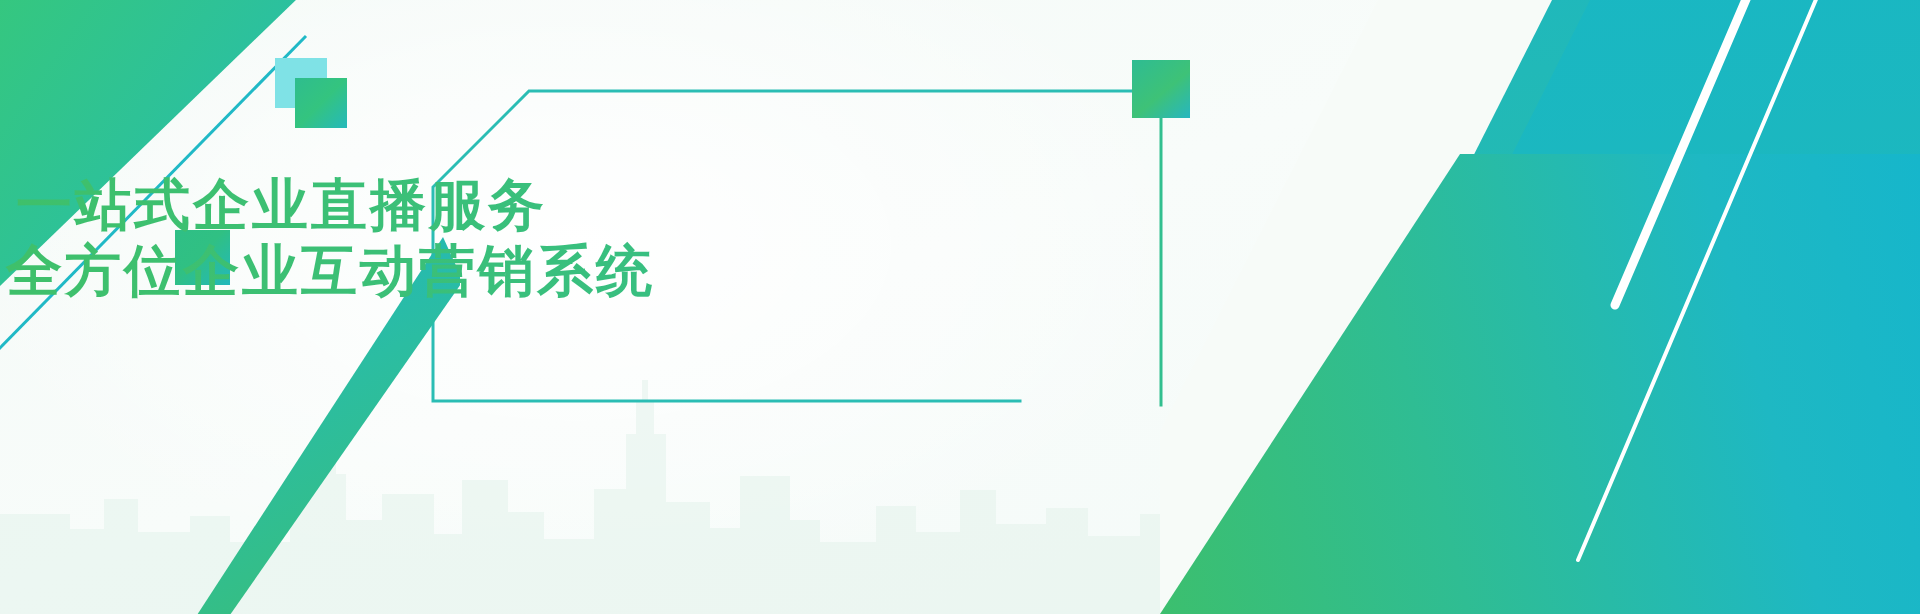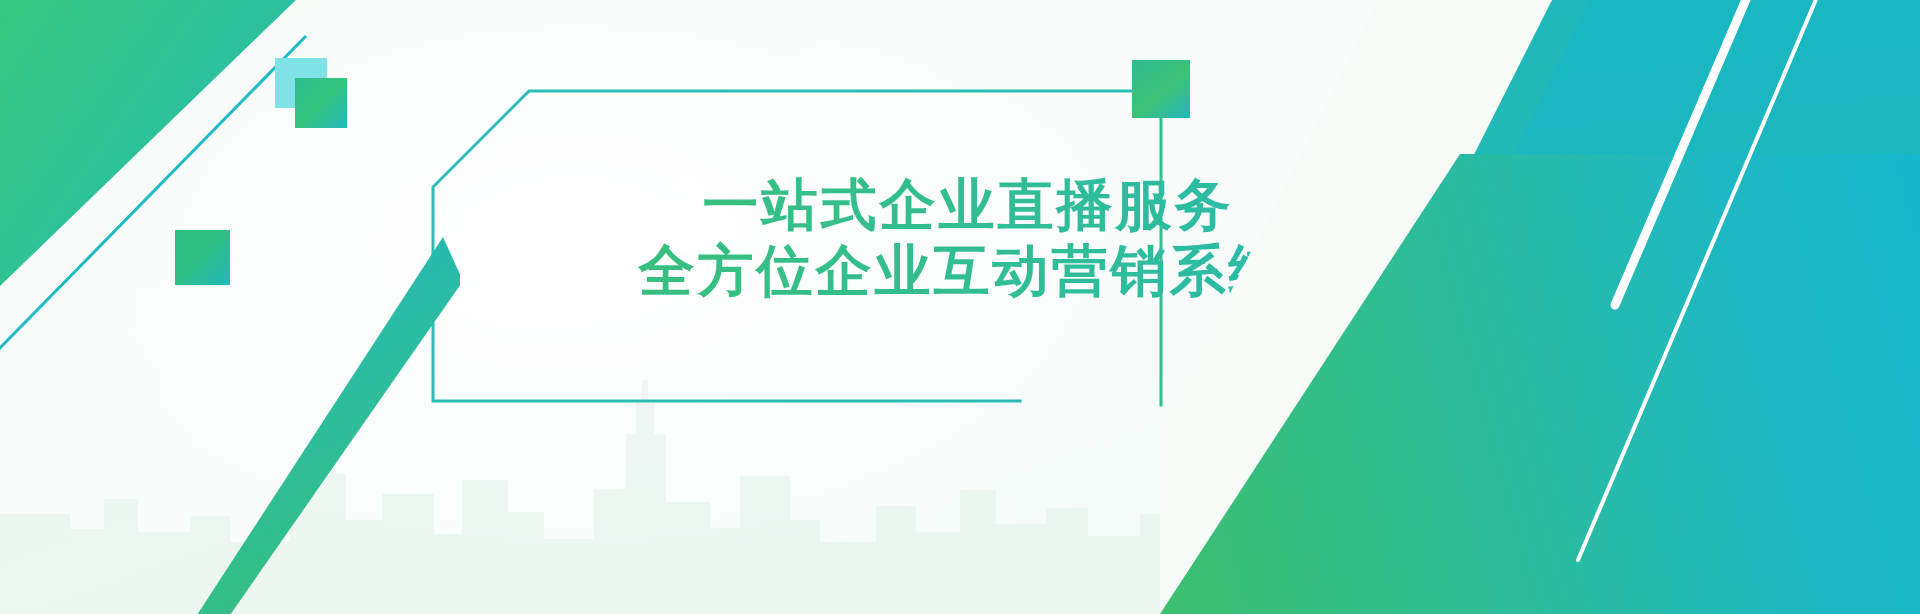--- a/index.html
+++ b/index.html
@@ -80,21 +80,20 @@
     width:280px; height:400px;
     background:linear-gradient(155deg,#1fb6c2 0%,#2bbda2 40%,#3bbf72 100%);
     clip-path:polygon(263px 2px, 283px 46px, 36px 400px, 4px 400px);
   }
 
   
   .headline{
     position:absolute;
     left:0; top:172px;
     width:1920px;
-    text-align:center;
     pointer-events:none;
   }
   .headline .line{
     display:block;
     font-size:56px;
     font-weight:bold;
     line-height:1.18;
     letter-spacing:3px;
     background:linear-gradient(90deg,#3fc06a 0%,#37bf83 38%,#2bbba9 68%,#1fb7c6 100%);
     -webkit-background-clip:text;

